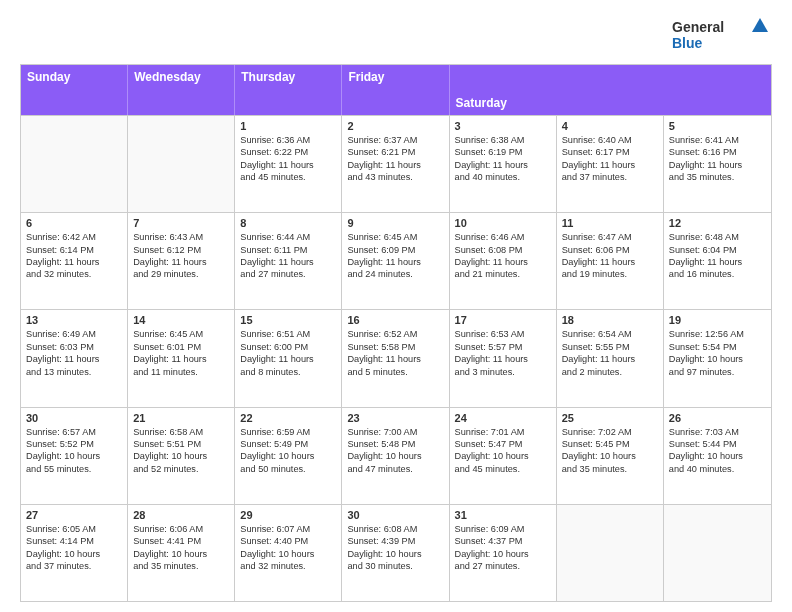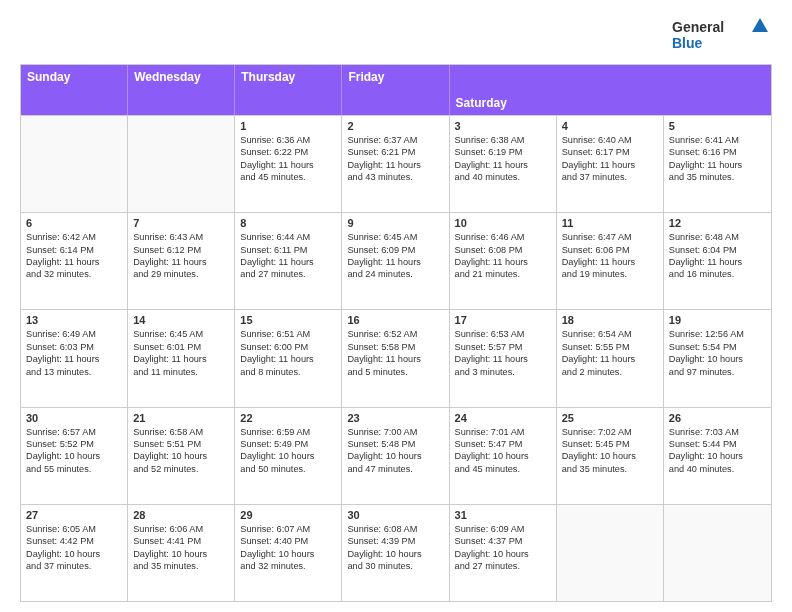--- a/index.html
+++ b/index.html
@@ -312,21 +312,21 @@
             <span class="cell-line">Sunrise: 7:03 AM</span>
             <span class="cell-line">Sunset: 5:44 PM</span>
             <span class="cell-line">Daylight: 10 hours</span>
             <span class="cell-line">and 40 minutes.</span>
           </div>
         </div>
         <div class="cal-row">
           <div class="cal-cell">
             <span class="day-num">27</span>
             <span class="cell-line">Sunrise: 6:05 AM</span>
-            <span class="cell-line">Sunset: 4:42 PM</span>
+            <span class="cell-line">Sunset: 4:14 PM</span>
             <span class="cell-line">Daylight: 10 hours</span>
             <span class="cell-line">and 37 minutes.</span>
           </div>
           <div class="cal-cell">
             <span class="day-num">28</span>
             <span class="cell-line">Sunrise: 6:06 AM</span>
             <span class="cell-line">Sunset: 4:41 PM</span>
             <span class="cell-line">Daylight: 10 hours</span>
             <span class="cell-line">and 35 minutes.</span>
           </div>

